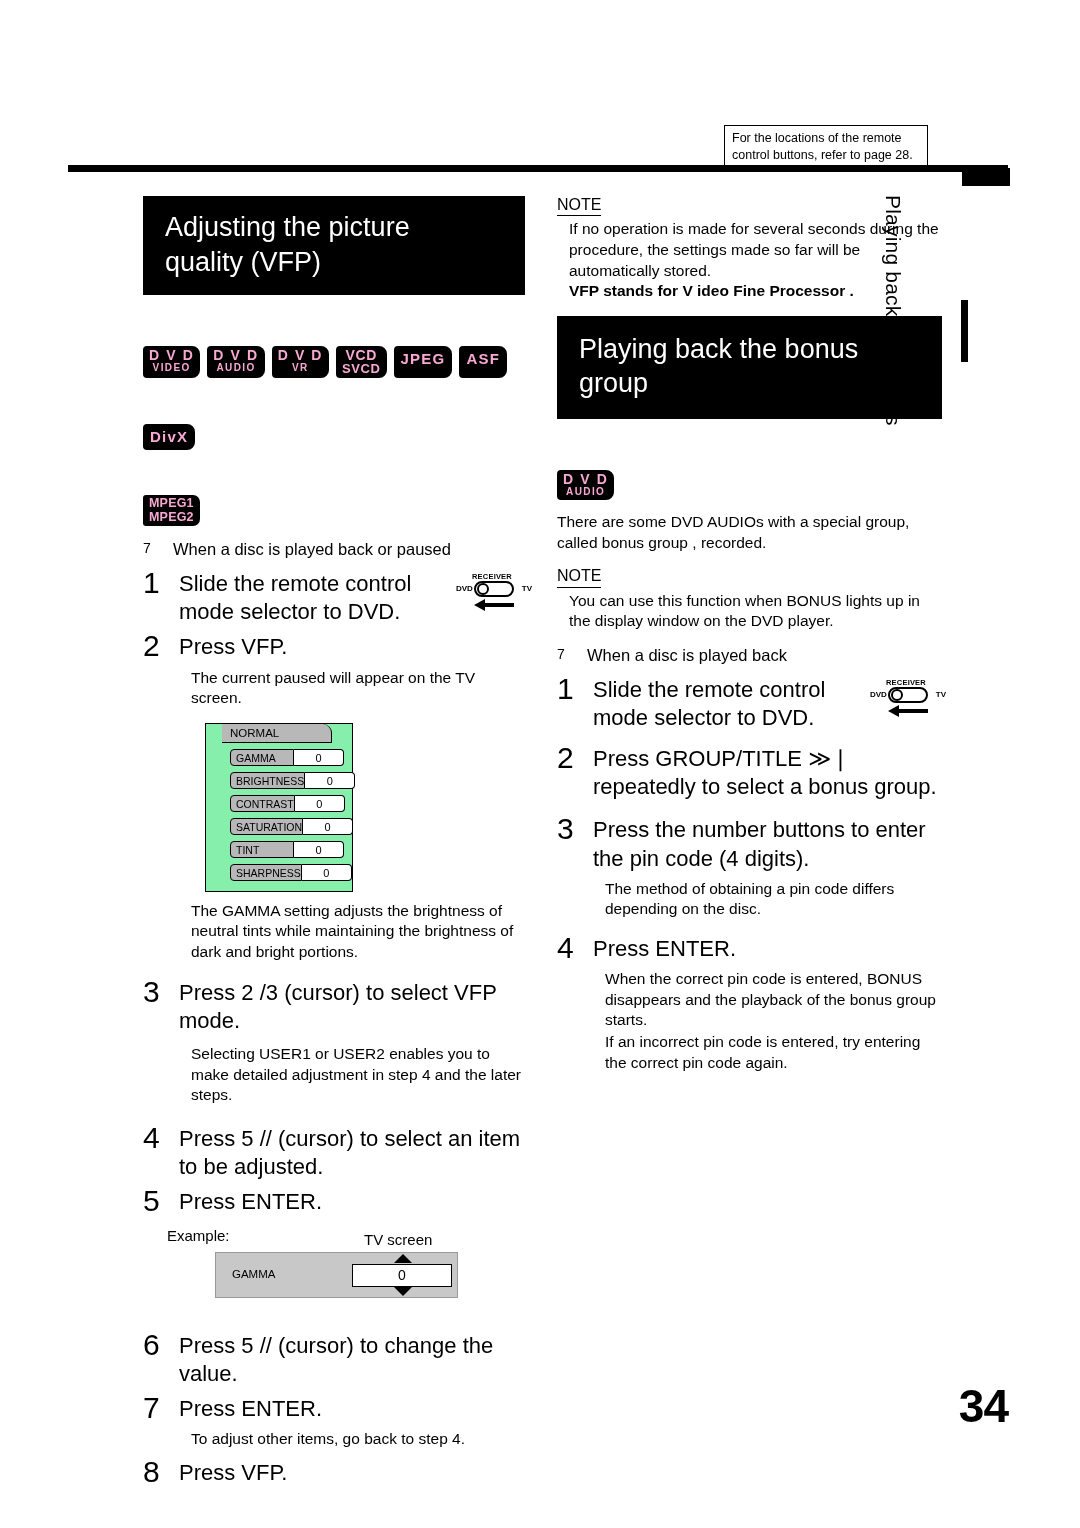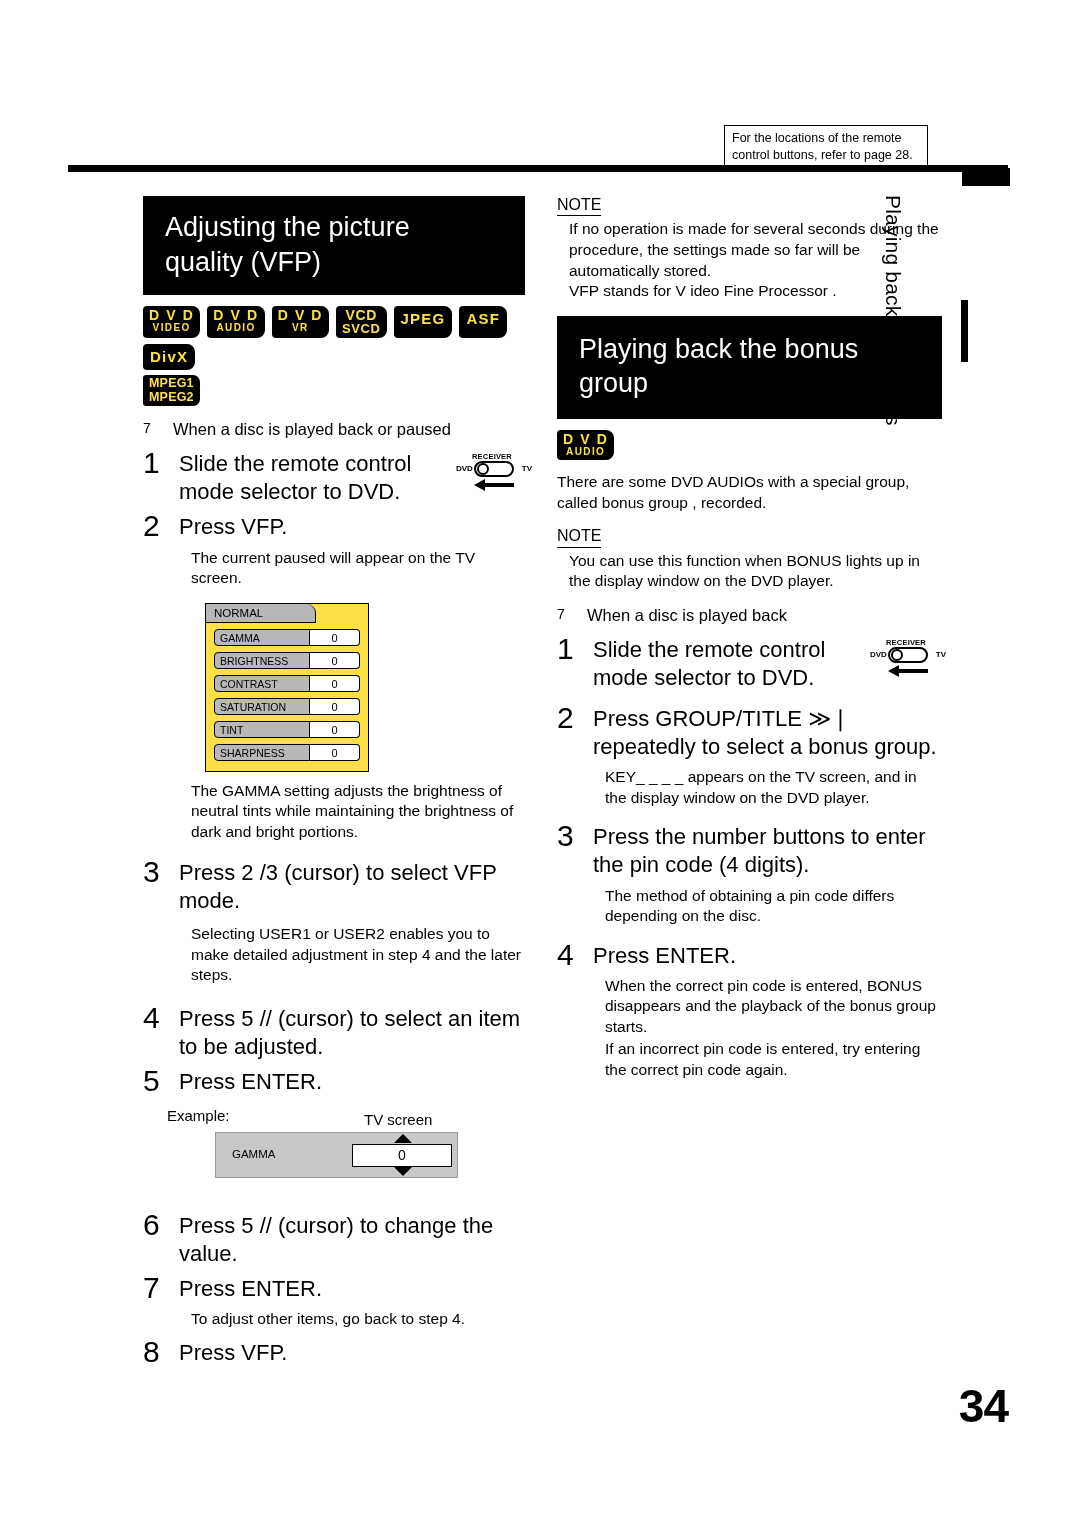--- a/index.html
+++ b/index.html
@@ -103,27 +103,28 @@
   
   .badges {
     margin-top: 11px;
     display: flex;
     flex-wrap: wrap;
     gap: 6px 7px;
     width: 400px;
   }
   .badge {
     background: #000;
-    color: #fde047;
+    color: #f9a8d4;
     border-radius: 4px 8px 8px 4px;
     padding: 2px 6px 3px 6px;
     text-align: center;
     font-weight: bold;
     line-height: 1;
     display: inline-block;
+    margin-top: 40px;
   }
   .badge .top {
     display: block;
     font-size: 14px;
     letter-spacing: 1.6px;
   }
   .badge .bot {
     display: block;
     font-size: 10px;
     letter-spacing: 1.4px;
@@ -194,25 +195,25 @@
   }
   .note-body {
     font-size: 15.5px;
     line-height: 1.33;
     margin: 3px 0 0 12px;
   }
 
   
   .osd {
     position: relative;
-    width: 164px;
+    width: 148px;
     margin: 14px 0 0 62px;
-    background: #fde047;
+    background: #86efac;
     border: 1.5px solid #000;
-    padding: 0 8px 10px 8px;
+    padding: 0 8px 10px 24px;
     box-sizing: border-box;
   }
   .osd-tab {
     position: relative;
     margin: 0 0 0 -8px;
     width: 110px;
     background: #b8b8b8;
     border-bottom: 1.5px solid #000;
     border-right: 1.5px solid #000;
     border-radius: 0 9px 0 0;
@@ -529,21 +530,21 @@
       <span class="txt">Press VFP.</span>
     </div>
 
   </div>
 
   <div class="col-right">
 
     <div>
       <span class="note-head">NOTE</span>
       <div class="note-body">If no operation is made for several seconds during the procedure, the settings made so far will be automatically stored.</div>
-      <div class="note-body" style="margin-top:0;"> VFP  stands for  V ideo Fine Processor .</div>
+      <div class="note-body" style="margin-top:0;font-weight:bold;"> VFP  stands for  V ideo Fine Processor .</div>
     </div>
 
     <div class="banner" style="margin-top:14px; padding:16px 18px 18px 22px;">
       <span class="l2">Playing back the bonus</span>
       <span class="l2">group</span>
     </div>
 
     <div class="badges">
       <span class="badge">
         <span class="top">D V D</span>
@@ -574,21 +575,20 @@
         <span class="knob"></span>
         <span class="arrow-shaft"></span>
         <span class="arrow-head"></span>
       </span>
     </div>
 
     <div class="step" style="margin-top:10px;">
       <span class="num">2</span>
       <span class="txt">Press GROUP/TITLE  ≫❘ repeatedly to select a bonus group.</span>
     </div>
-    <div class="body-note"> KEY_ _ _ _  appears on the TV screen, and in the display window on the DVD player.</div>
 
     <div class="step" style="margin-top:12px;">
       <span class="num">3</span>
       <span class="txt">Press the number buttons to enter the pin code (4 digits).</span>
     </div>
     <div class="body-note">The method of obtaining a pin code differs depending on the disc.</div>
 
     <div class="step" style="margin-top:12px;">
       <span class="num">4</span>
       <span class="txt">Press ENTER.</span>

